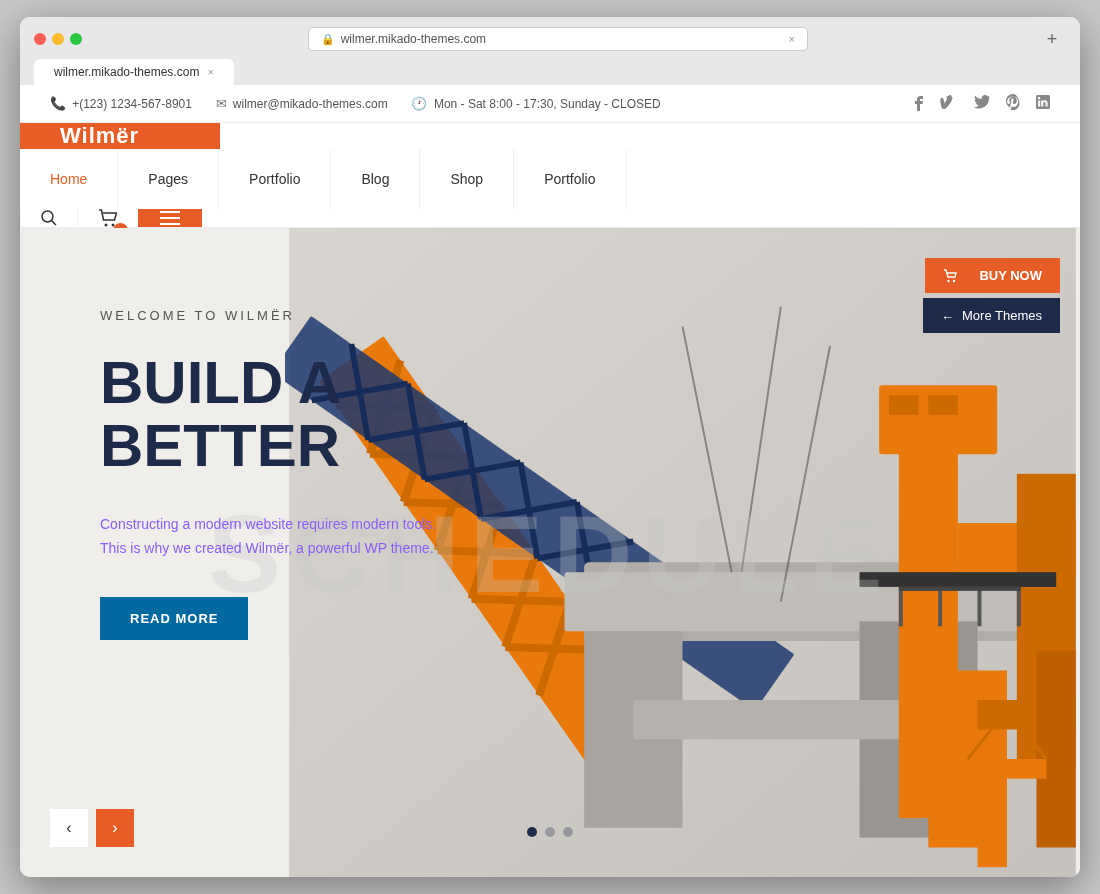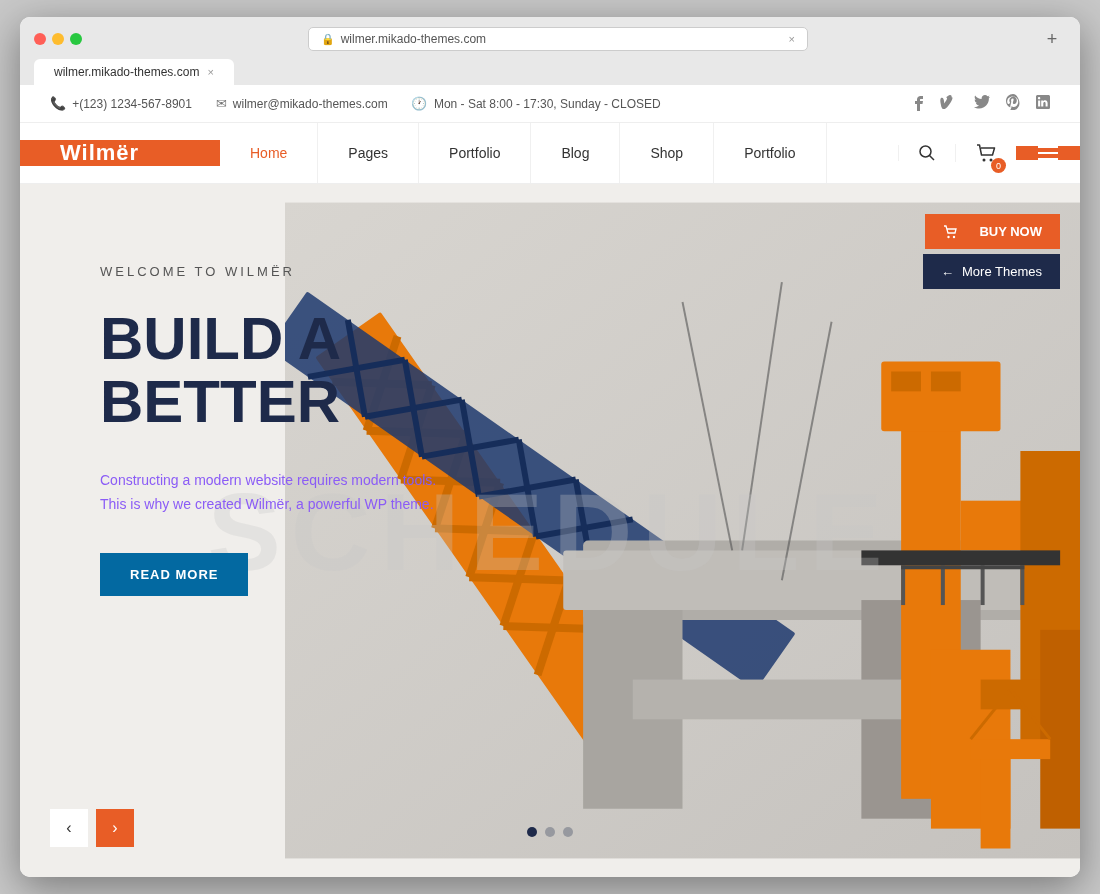--- a/index.html
+++ b/index.html
@@ -110,23 +110,24 @@
       display: flex;
       align-items: center;
       gap: 16px;
     }
     .social-link { font-size: 13px; color: #888; cursor: pointer; text-decoration: none; }
 
     
     .navbar {
       background: #fff;
       display: flex;
-      align-items: center;
+      align-items: flex-start;
       flex-shrink: 0;
       border-bottom: 1px solid #eee;
+      flex-direction: column;
     }
     .nav-logo {
       background: #e85d26;
       color: #fff;
       font-size: 22px;
       font-weight: bold;
       padding: 0 40px;
       display: flex;
       align-items: center;
       letter-spacing: 1px;

